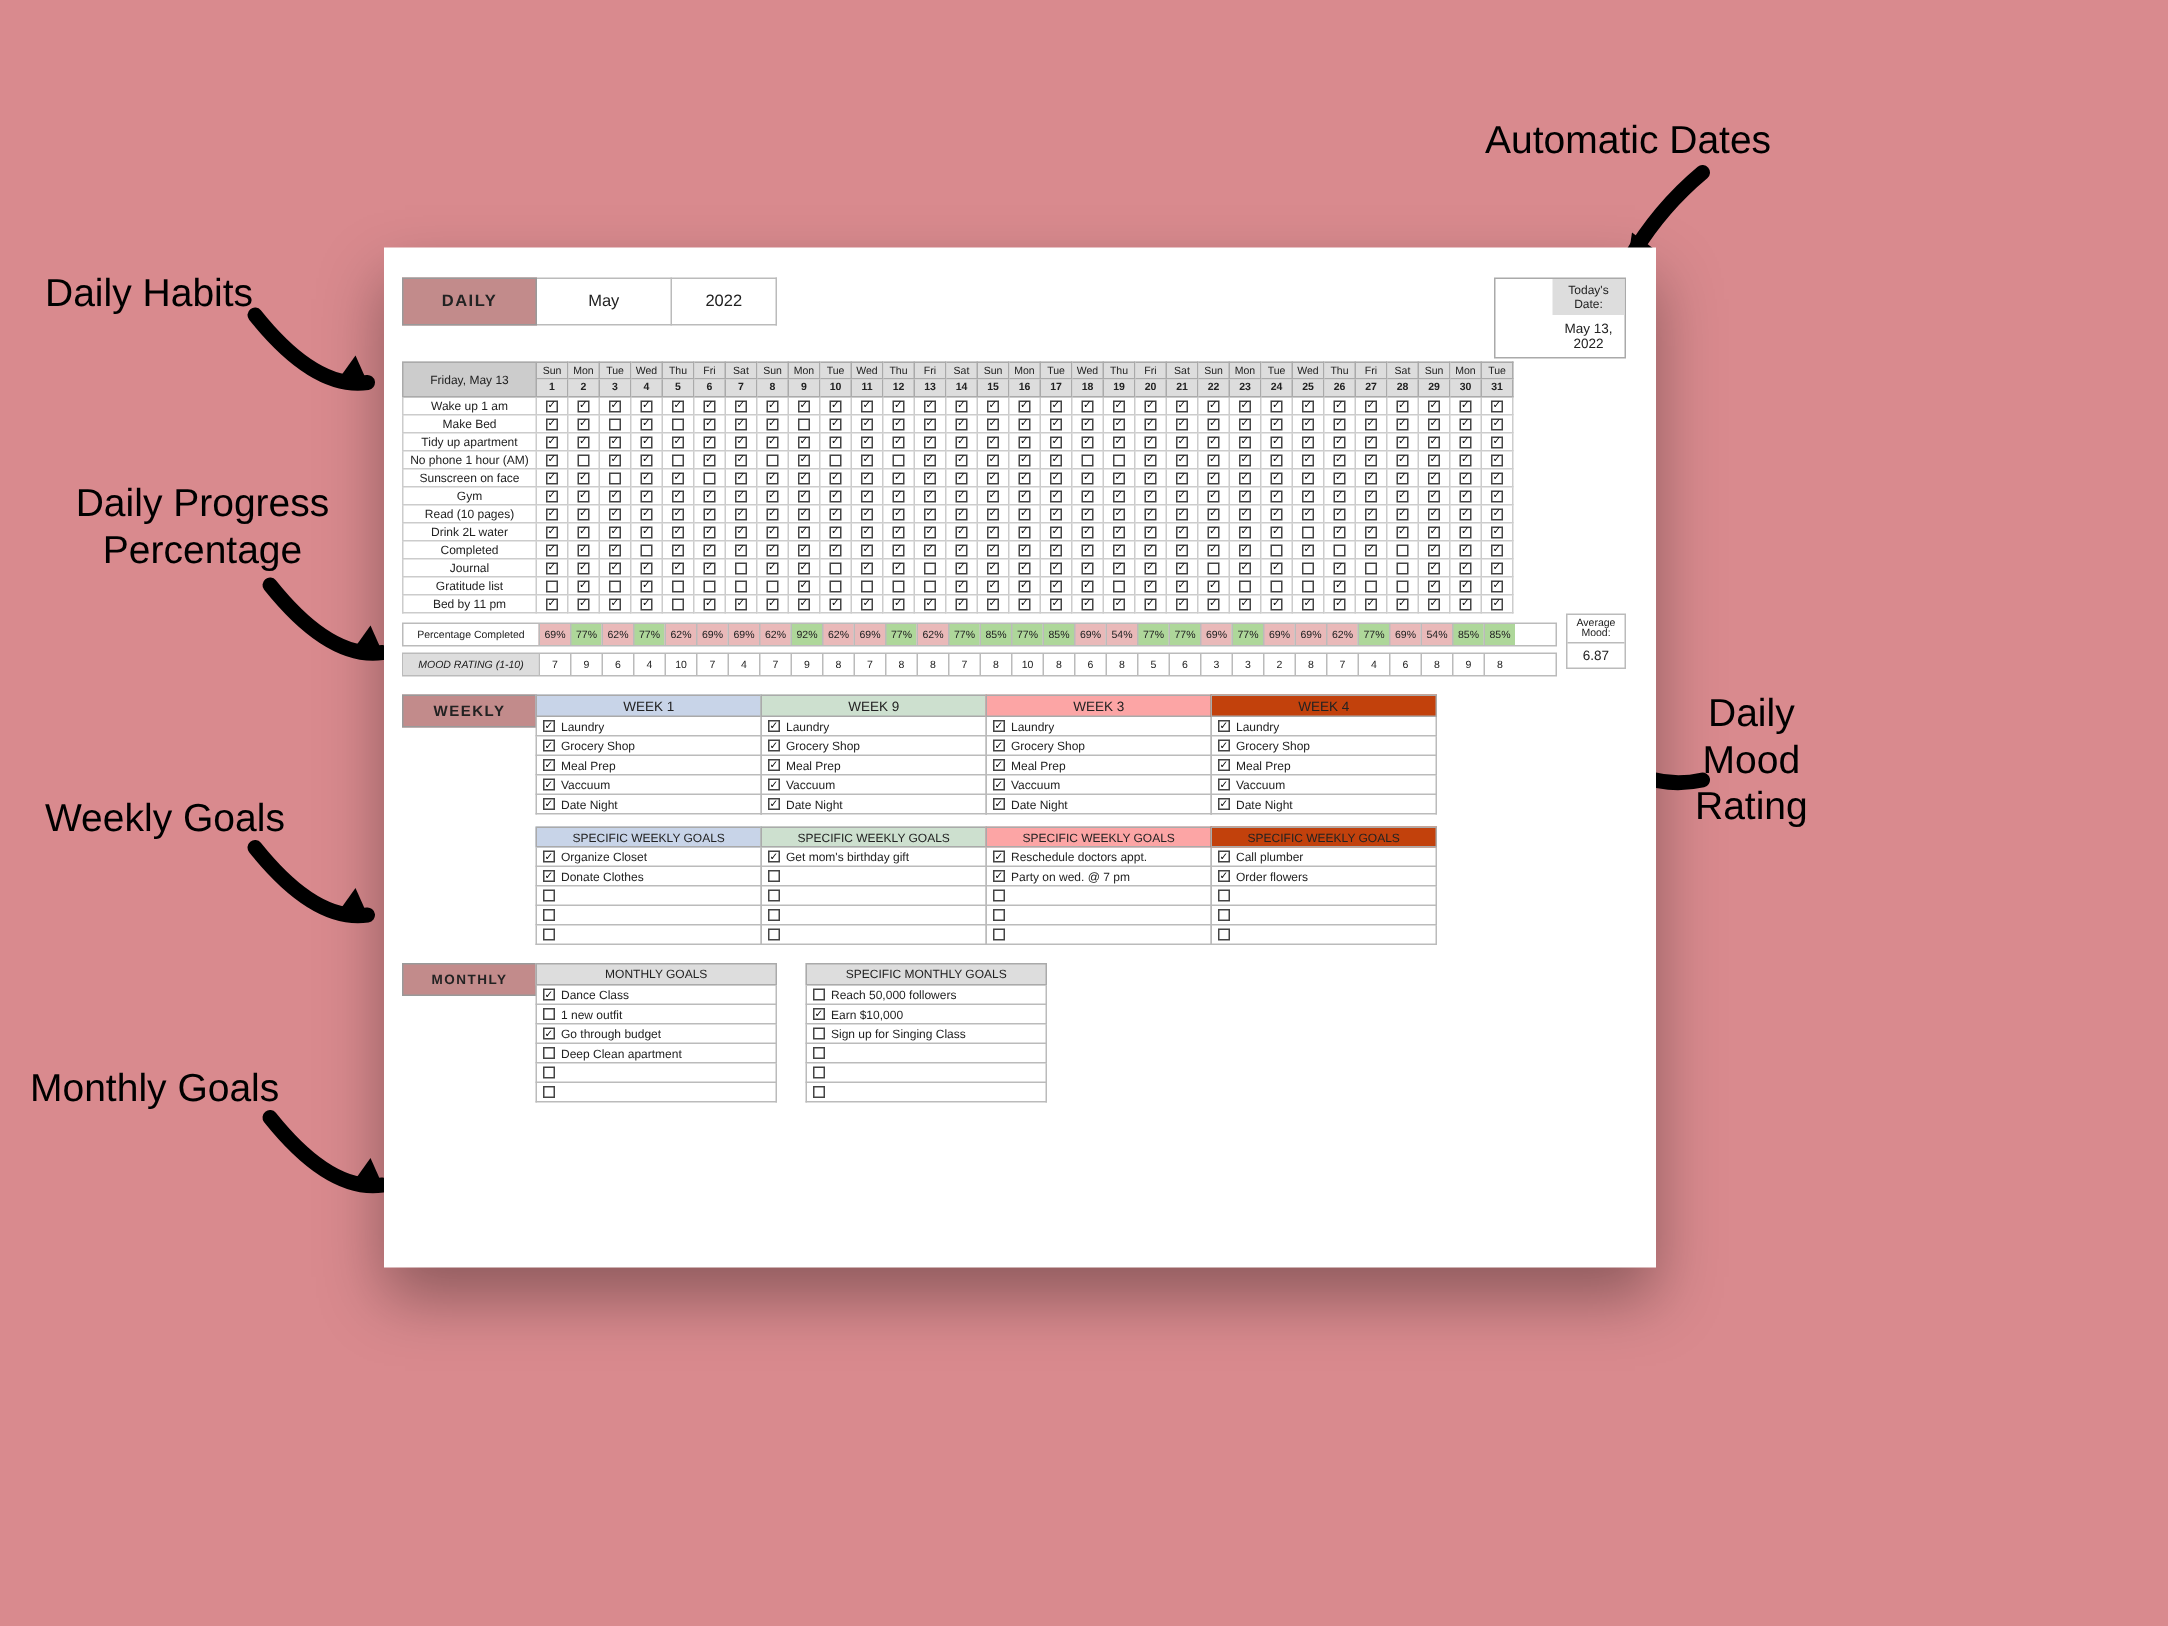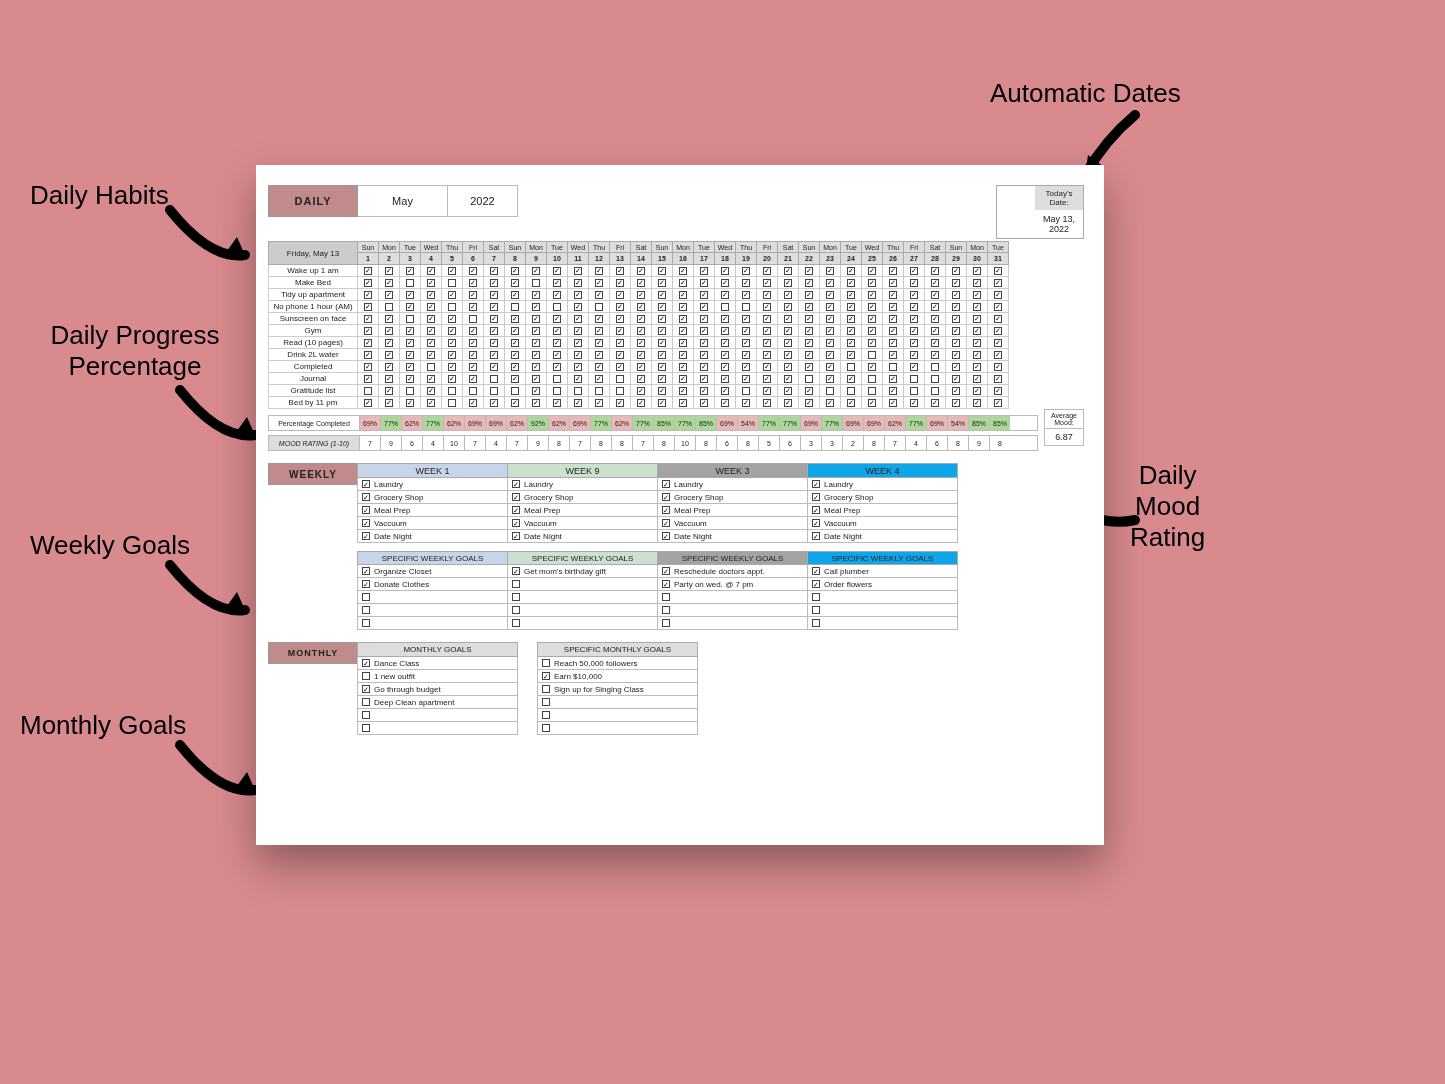--- a/index.html
+++ b/index.html
@@ -80,21 +80,21 @@
     margin-left: 6px; width: 40px; border:1px solid #bbb; text-align:center; font-size:7px;
   }
   .avg-box .a1 { padding:2px 0; }
   .avg-box .a2 { border-top:1px solid #bbb; padding:3px 0; font-size:9px; }
 
   .weekly { margin-top: 12px; display:flex; align-items: flex-start; }
   .weekly-label { width:90px; height:22px; background:#c28b8b; border:1px solid #999; display:flex; align-items:center; justify-content:center; font-size:10px; letter-spacing:1px; font-weight:600;}
   .weeks { display:flex; }
   .week { width: 150px; }
   .week-head { height:15px; border:1px solid #aaa; border-left-width:1px; margin-left:-1px; display:flex; align-items:center; justify-content:center; font-size:9px; }
-  .w1 { background:#c8d4e8; } .w2 { background:#cde0cf; } .w3 { background:#a3a3a3; } .w4 { background:#0ea5e9; }
+  .w1 { background:#c8d4e8; } .w2 { background:#cde0cf; } .w3 { background:#fca5a5; } .w4 { background:#c2410c; }
   .wk-item { height:13px; border:1px solid #bbb; border-top:none; margin-left:-1px; display:flex; align-items:center; padding-left:4px; gap:4px; font-size:8px;}
   .goal-head { height:14px; border:1px solid #aaa; margin-left:-1px; margin-top:8px; display:flex; align-items:center; justify-content:center; font-size:8px; }
   
   .monthly { margin-top: 12px; display:flex; align-items:flex-start; gap:0px; }
   .monthly-label { width:90px; height:22px; background:#c28b8b; border:1px solid #999; display:flex; align-items:center; justify-content:center; font-size:9px; letter-spacing:1px; font-weight:600;}
   .mg { width:160px; }
   .mg-head { height:15px; border:1px solid #aaa; margin-left:-1px; display:flex; align-items:center; justify-content:center; font-size:8px; background:#ddd;}
   
   .avg-wrap { display:flex; align-items:flex-start; }
 </style>

